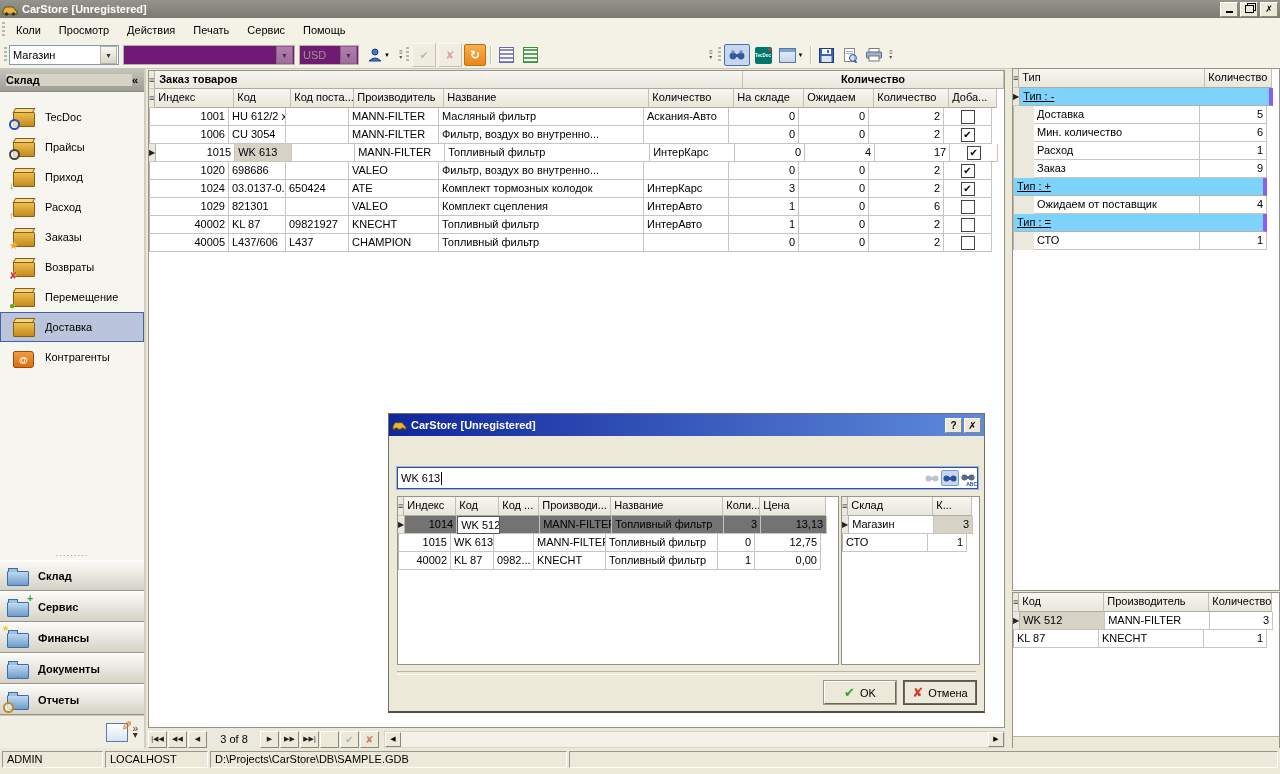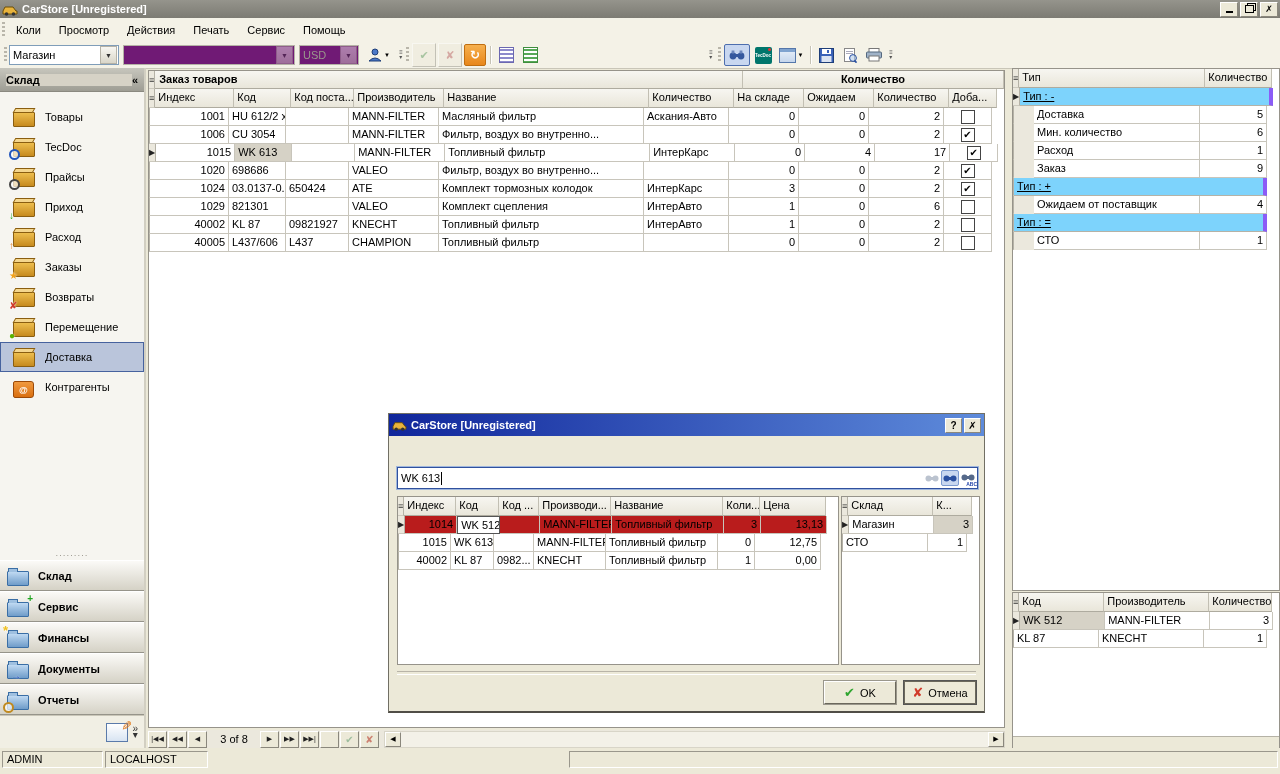--- a/index.html
+++ b/index.html
@@ -93,21 +93,21 @@
   .td,.th,.ti{box-sizing:border-box;height:18px;line-height:16px;padding:0 3px;overflow:hidden;white-space:nowrap;
     border-right:1px solid #C8C5BB;border-bottom:1px solid #C8C5BB;background:#fff;}
   .th{height:19px;line-height:17px;background:linear-gradient(#F7F6F1,#E9E6DA);
     border-right:1px solid #C2BFB3;border-bottom:1px solid #AEAB9F;}
   .ti{background:#EBE8DD;border-right:1px solid #B5B2A6;border-bottom:1px solid #CDCABE;padding:0;
     display:flex;align-items:center;justify-content:center;font-size:8px;color:#222;}
   .band{height:18px;line-height:16px;font-weight:bold;background:linear-gradient(#F7F6F1,#E9E6DA);
     border-right:1px solid #C2BFB3;border-bottom:1px solid #AEAB9F;box-sizing:border-box;padding:0 4px;}
   .num{text-align:right;}
   .hl{background:#D6D2C6;}
-  .selrow .td{background:#b91c1c;}
+  .selrow .td{background:#737373;}
   .selrow .td.white{background:#fff;}
   .corner{font-size:9px;color:#333;}
   .chk{width:12px;height:12px;border:1px solid #444;background:#fff;margin:2px auto 0;display:block;
     font-size:10px;line-height:11px;text-align:center;}
   .chk[data-checked="true"]::before{content:"\2714";}
   .fill{flex:1;background:#fff;}
   .m1{width:79px;}.m2{width:57px;}.m3{width:63px;}.m4{width:90px;}.m5{width:205px;}
   .m6{width:85px;}.m7{width:70px;}.m8{width:70px;}.m9{width:75px;}.m10{width:48px;}
   .bandL{width:592px;}.bandR{width:263px;text-align:center;}
   
@@ -292,26 +292,20 @@
 
 <div id="sidebar">
   <div id="sb-header">
     <span class="hl">Склад</span>
     <span style="font-weight:bold;">«</span>
   </div>
   <div id="sb-items">
     <div class="sb-item">
       <span class="iconw">
           <span class="cube"></span>
-        </span>
-      <span class="lbl">Товары</span>
-    </div>
-    <div class="sb-item">
-      <span class="iconw">
-          <span class="cube"></span>
           <span class="ring"></span>
         </span>
       <span class="lbl">TecDoc</span>
     </div>
     <div class="sb-item">
       <span class="iconw">
           <span class="cube"></span>
           <span class="ring gray"></span>
         </span>
       <span class="lbl">Прайсы</span>
@@ -762,14 +756,15 @@
   </div>
   <div id="btn-cancel" class="dlg-btn" style="border-color:#6B685C;box-shadow:0 0 0 1px #555;">
     <span class="xmark">✘</span>
     <span>Отмена</span>
   </div>
 </div>
 
 <div id="statusbar">
   <span class="stpanel" style="left:2px;width:101px;">ADMIN</span>
   <span class="stpanel" style="left:105px;width:103px;">LOCALHOST</span>
+  <span class="stpanel" style="left:210px;width:357px;">D:\Projects\CarStore\DB\SAMPLE.GDB</span>
   <span class="stpanel" style="left:569px;right:2px;"></span>
 </div>
 
 </body></html>

